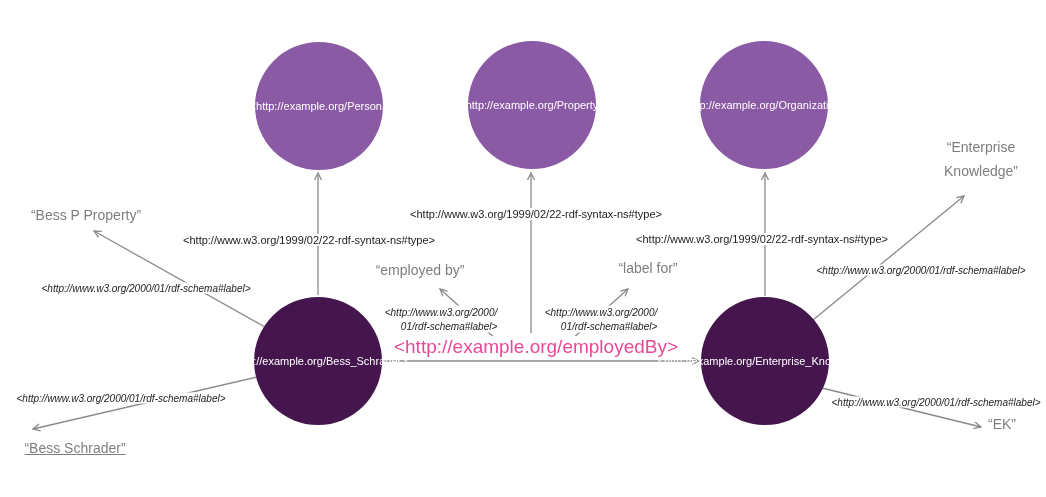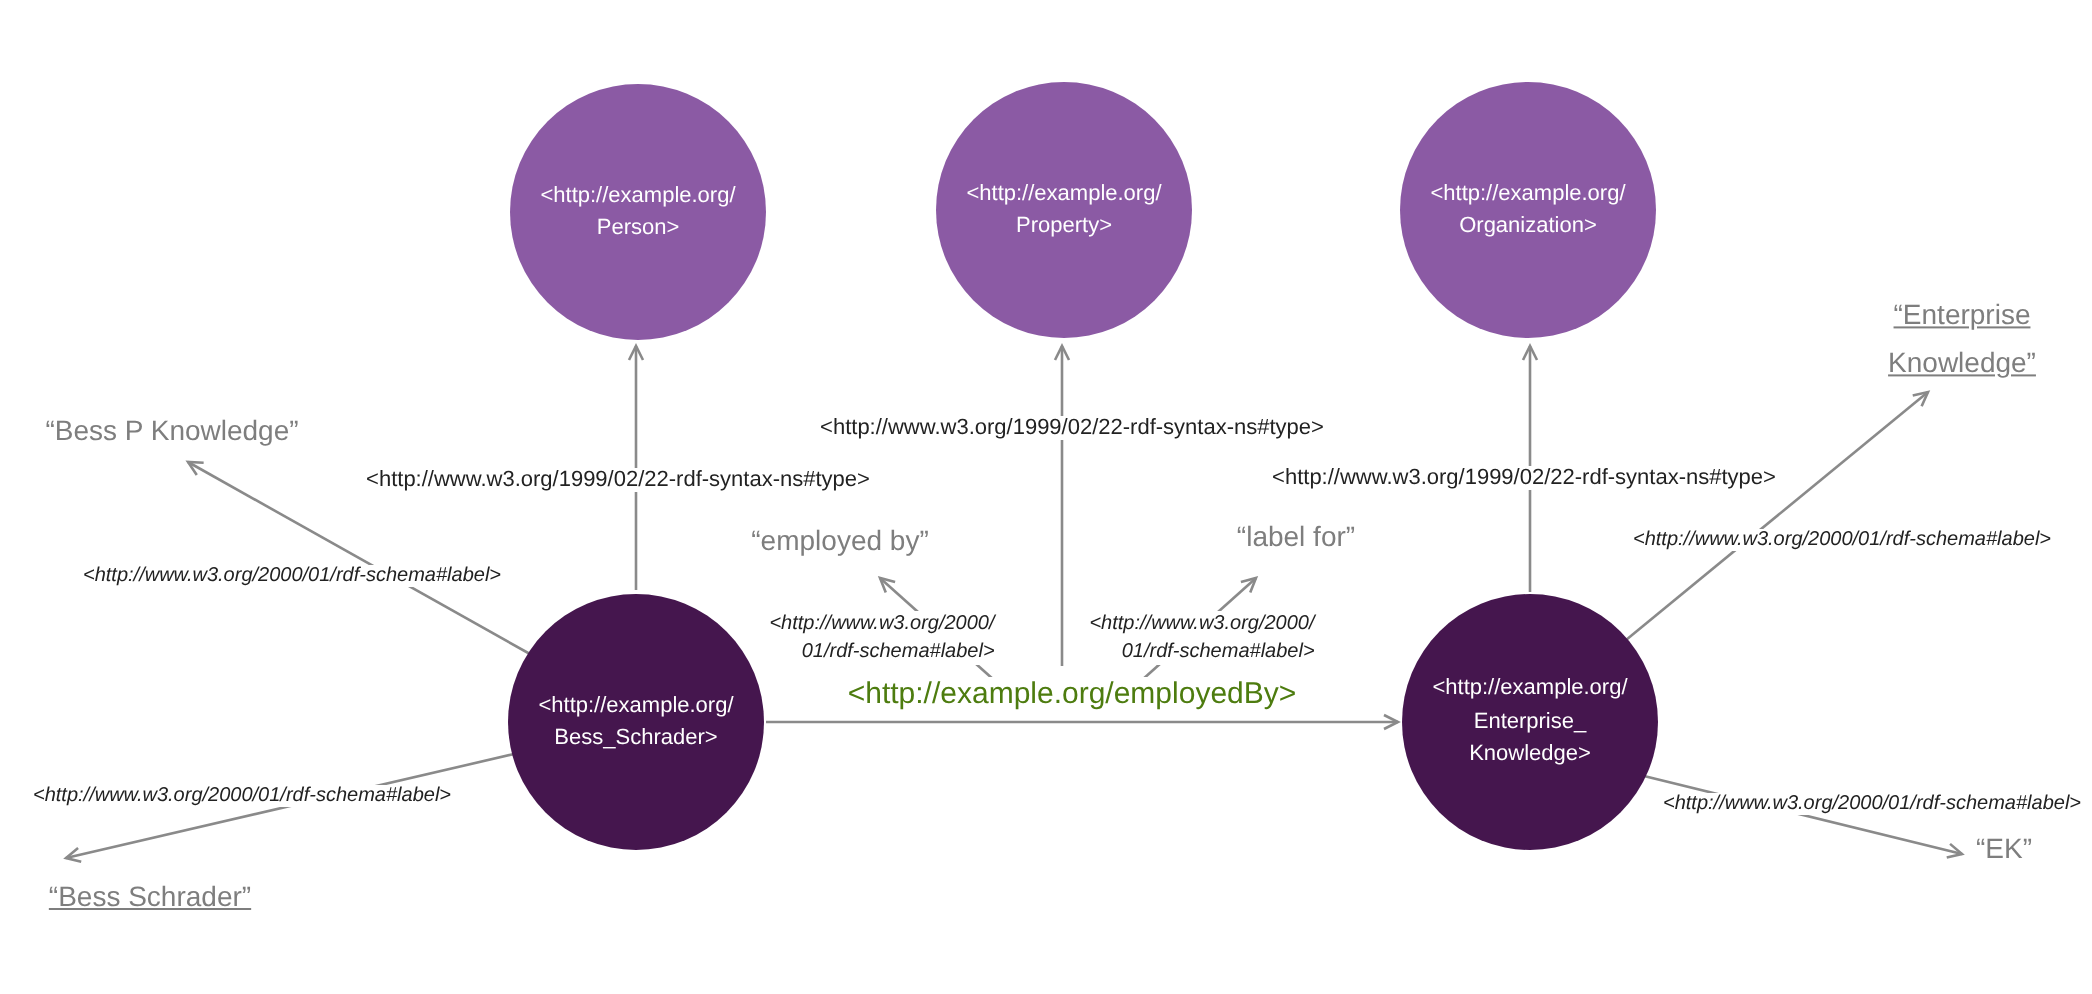--- a/index.html
+++ b/index.html
@@ -1,33 +1,33 @@
 <!DOCTYPE html>
 <html><head>
 <meta charset="utf-8">
 <style>
   html, body { margin: 0; padding: 0; background: #ffffff; }
   body { font-family: "Liberation Sans", sans-serif; }
   .canvas { position: relative; width: 1046px; height: 497px; background: #ffffff; overflow: hidden; }
   .arrow-layer { position: absolute; left: 0; top: 0; }
   .node {
     position: absolute; width: 128px; height: 128px; border-radius: 50%;
-    display: flex; flex-direction: column; align-items: center; justify-content: center;
+    display: flex; flex-direction: row; align-items: center; justify-content: center;
     text-align: center; color: #ffffff; font-size: 11px; line-height: 1.5;
   }
   .node.class-node { background: #8b5aa4; }
   .node.instance-node { background: #45164e; }
   .label {
     position: absolute; transform: translate(-50%, -50%); white-space: nowrap;
     background: #ffffff; padding: 0 2px;
   }
   .edge-label { font-size: 11px; color: #222222; }
   .edge-label.small { font-size: 10px; font-style: italic; }
   .edge-label.two-line { line-height: 1.35; text-align: right; }
-  .predicate-label { font-size: 15px; color: #4d7c0f; }
+  .predicate-label { font-size: 19px; color: #ec4899; }
   .literal { font-size: 14px; color: #7e7e7e; background: transparent; }
   .literal.two-line { line-height: 1.7; text-align: center; }
 </style>
 </head>
 <body>
 
 <div class="canvas">
 
   <svg class="arrow-layer" width="1046" height="497" viewBox="0 0 1046 497">
     <defs>
@@ -82,23 +82,23 @@
     <div>01/rdf-schema#label&gt;</div>
   </div>
   <div class="label edge-label small two-line" style="left:601px; top:319px;">
     <div>&lt;http://www.w3.org/2000/</div>
     <div>01/rdf-schema#label&gt;</div>
   </div>
   <div class="label predicate-label" style="left:536px; top:347px;">&lt;http://example.org/employedBy&gt;</div>
   <div class="label edge-label small" style="left:921px; top:270px;">&lt;http://www.w3.org/2000/01/rdf-schema#label&gt;</div>
   <div class="label edge-label small" style="left:936px; top:402px;">&lt;http://www.w3.org/2000/01/rdf-schema#label&gt;</div>
 
-  <div class="label literal" style="left:86px; top:215px;">“Bess P Knowledge”</div>
+  <div class="label literal" style="left:86px; top:215px;">“Bess P Property”</div>
   <div class="label literal" style="left:420px; top:270px;">“employed by”</div>
   <div class="label literal" style="left:648px; top:268px;">“label for”</div>
-  <div class="label literal two-line" style="left:981px; top:170px;text-decoration:underline;">
+  <div class="label literal two-line" style="left:981px; top:160px;">
     <div>“Enterprise</div>
     <div>Knowledge”</div>
   </div>
   <div class="label literal" style="left:75px; top:448px;text-decoration:underline;">“Bess Schrader”</div>
   <div class="label literal" style="left:1002px; top:424px;">“EK”</div>
 
 </div>
 
 </body></html>

